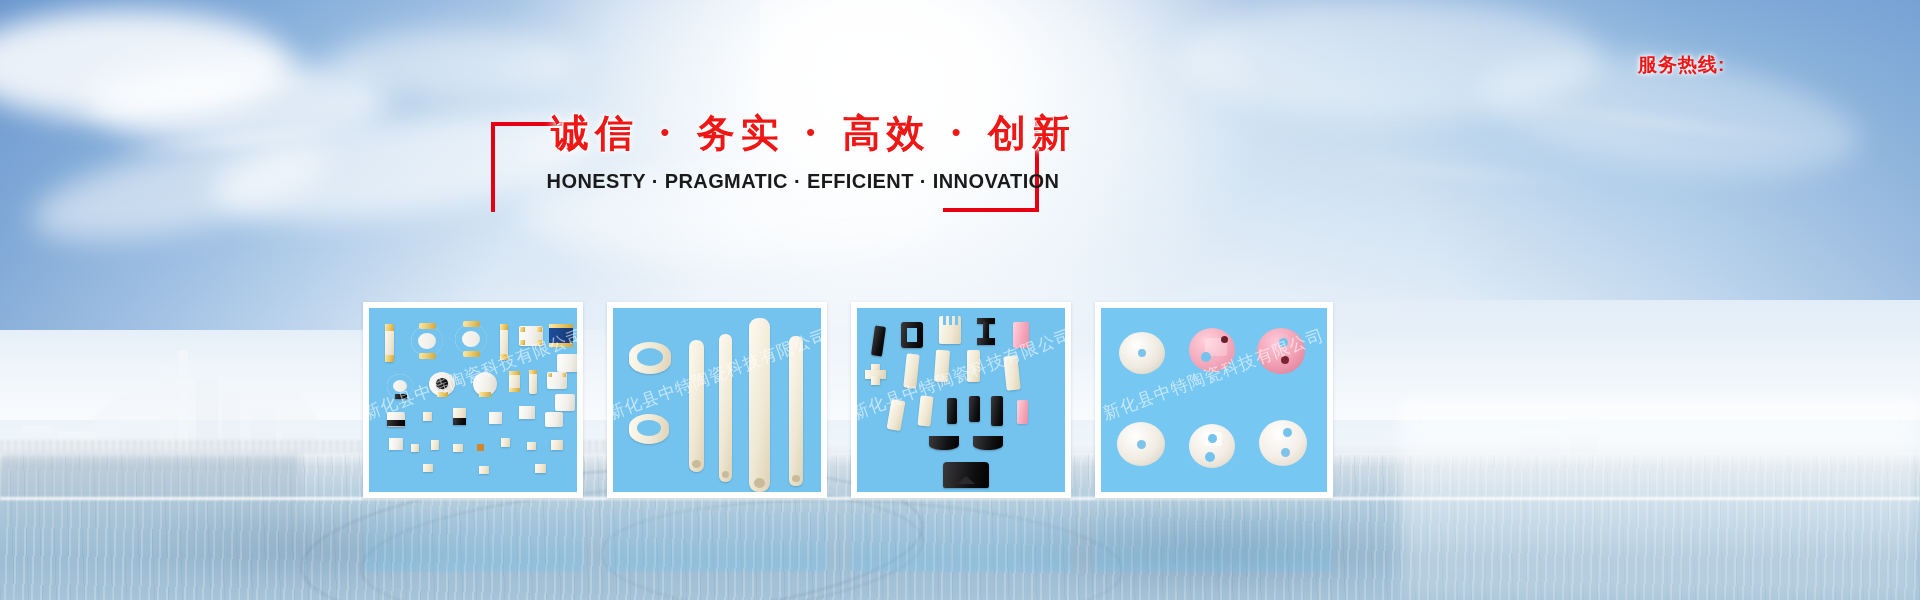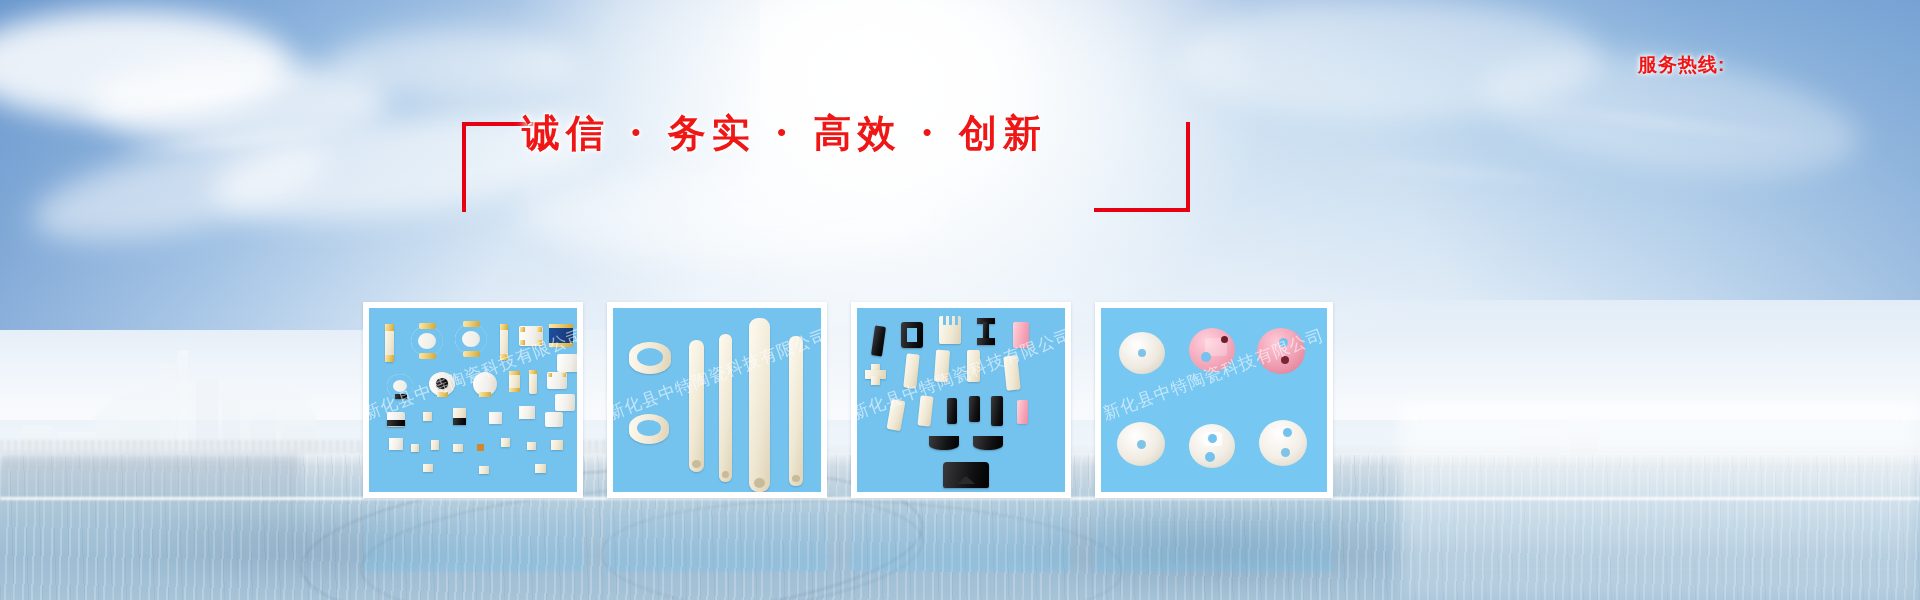--- a/index.html
+++ b/index.html
@@ -76,21 +76,21 @@
     background:radial-gradient(ellipse at center, rgba(70,100,130,.20), rgba(70,100,130,0) 70%);filter:blur(6px);}
   .wet-dark2{position:absolute;left:120px;top:500px;width:360px;height:90px;
     background:radial-gradient(ellipse at center, rgba(70,100,130,.14), rgba(70,100,130,0) 70%);filter:blur(7px);}
   .left-reflect{position:absolute;left:0;top:455px;width:300px;height:145px;
     background:linear-gradient(180deg,rgba(150,170,190,.35),rgba(150,170,190,0) 60%);
     filter:blur(3px);}
   .right-fog{position:absolute;left:1400px;top:400px;width:520px;height:200px;
     background:linear-gradient(180deg,rgba(255,255,255,.65),rgba(220,233,243,.25));filter:blur(8px);}
 
   
-  .slogan{position:absolute;left:462px;top:108px;width:728px;height:92px;}
+  .slogan{position:absolute;left:491px;top:108px;width:548px;height:92px;}
   .bracket-l{position:absolute;left:0;top:14px;width:92px;height:86px;
     border-left:4px solid #e60012;border-top:4px solid #e60012;}
   .bracket-r{position:absolute;right:0;top:14px;width:92px;height:86px;
     border-right:4px solid #e60012;border-bottom:4px solid #e60012;}
   .slogan-cn{
     position:absolute;left:60px;top:0;width:504px;text-align:center;
     font-family:"DejaVu Serif","Liberation Serif",serif;
     font-size:38px;font-weight:bold;color:#ef1616;letter-spacing:6px;
     text-shadow:0 0 5px #fff,0 0 9px #fff,1px 1px 0 #fff,-1px -1px 0 #fff;
     white-space:nowrap;
@@ -205,20 +205,21 @@
   <div class="tiretrack t3"></div>
   <div class="wet-dark"></div>
   <div class="wet-dark2"></div>
   <div class="right-fog"></div>
   <div class="hline"></div>
 
   <div class="slogan">
     <div class="bracket-l"></div>
     <div class="bracket-r"></div>
     <div class="slogan-cn">诚信 · 务实 · 高效 · 创新</div>
+    <div class="slogan-en">HONESTY · PRAGMATIC · EFFICIENT · INNOVATION</div>
   </div>
 
   <div class="contact">
     <div class="contact-label">服务热线:</div>
   </div>
 
   <div class="reflect-strip">
     <div class="reflect-cell"></div>
     <div class="reflect-cell"></div>
     <div class="reflect-cell"></div>

